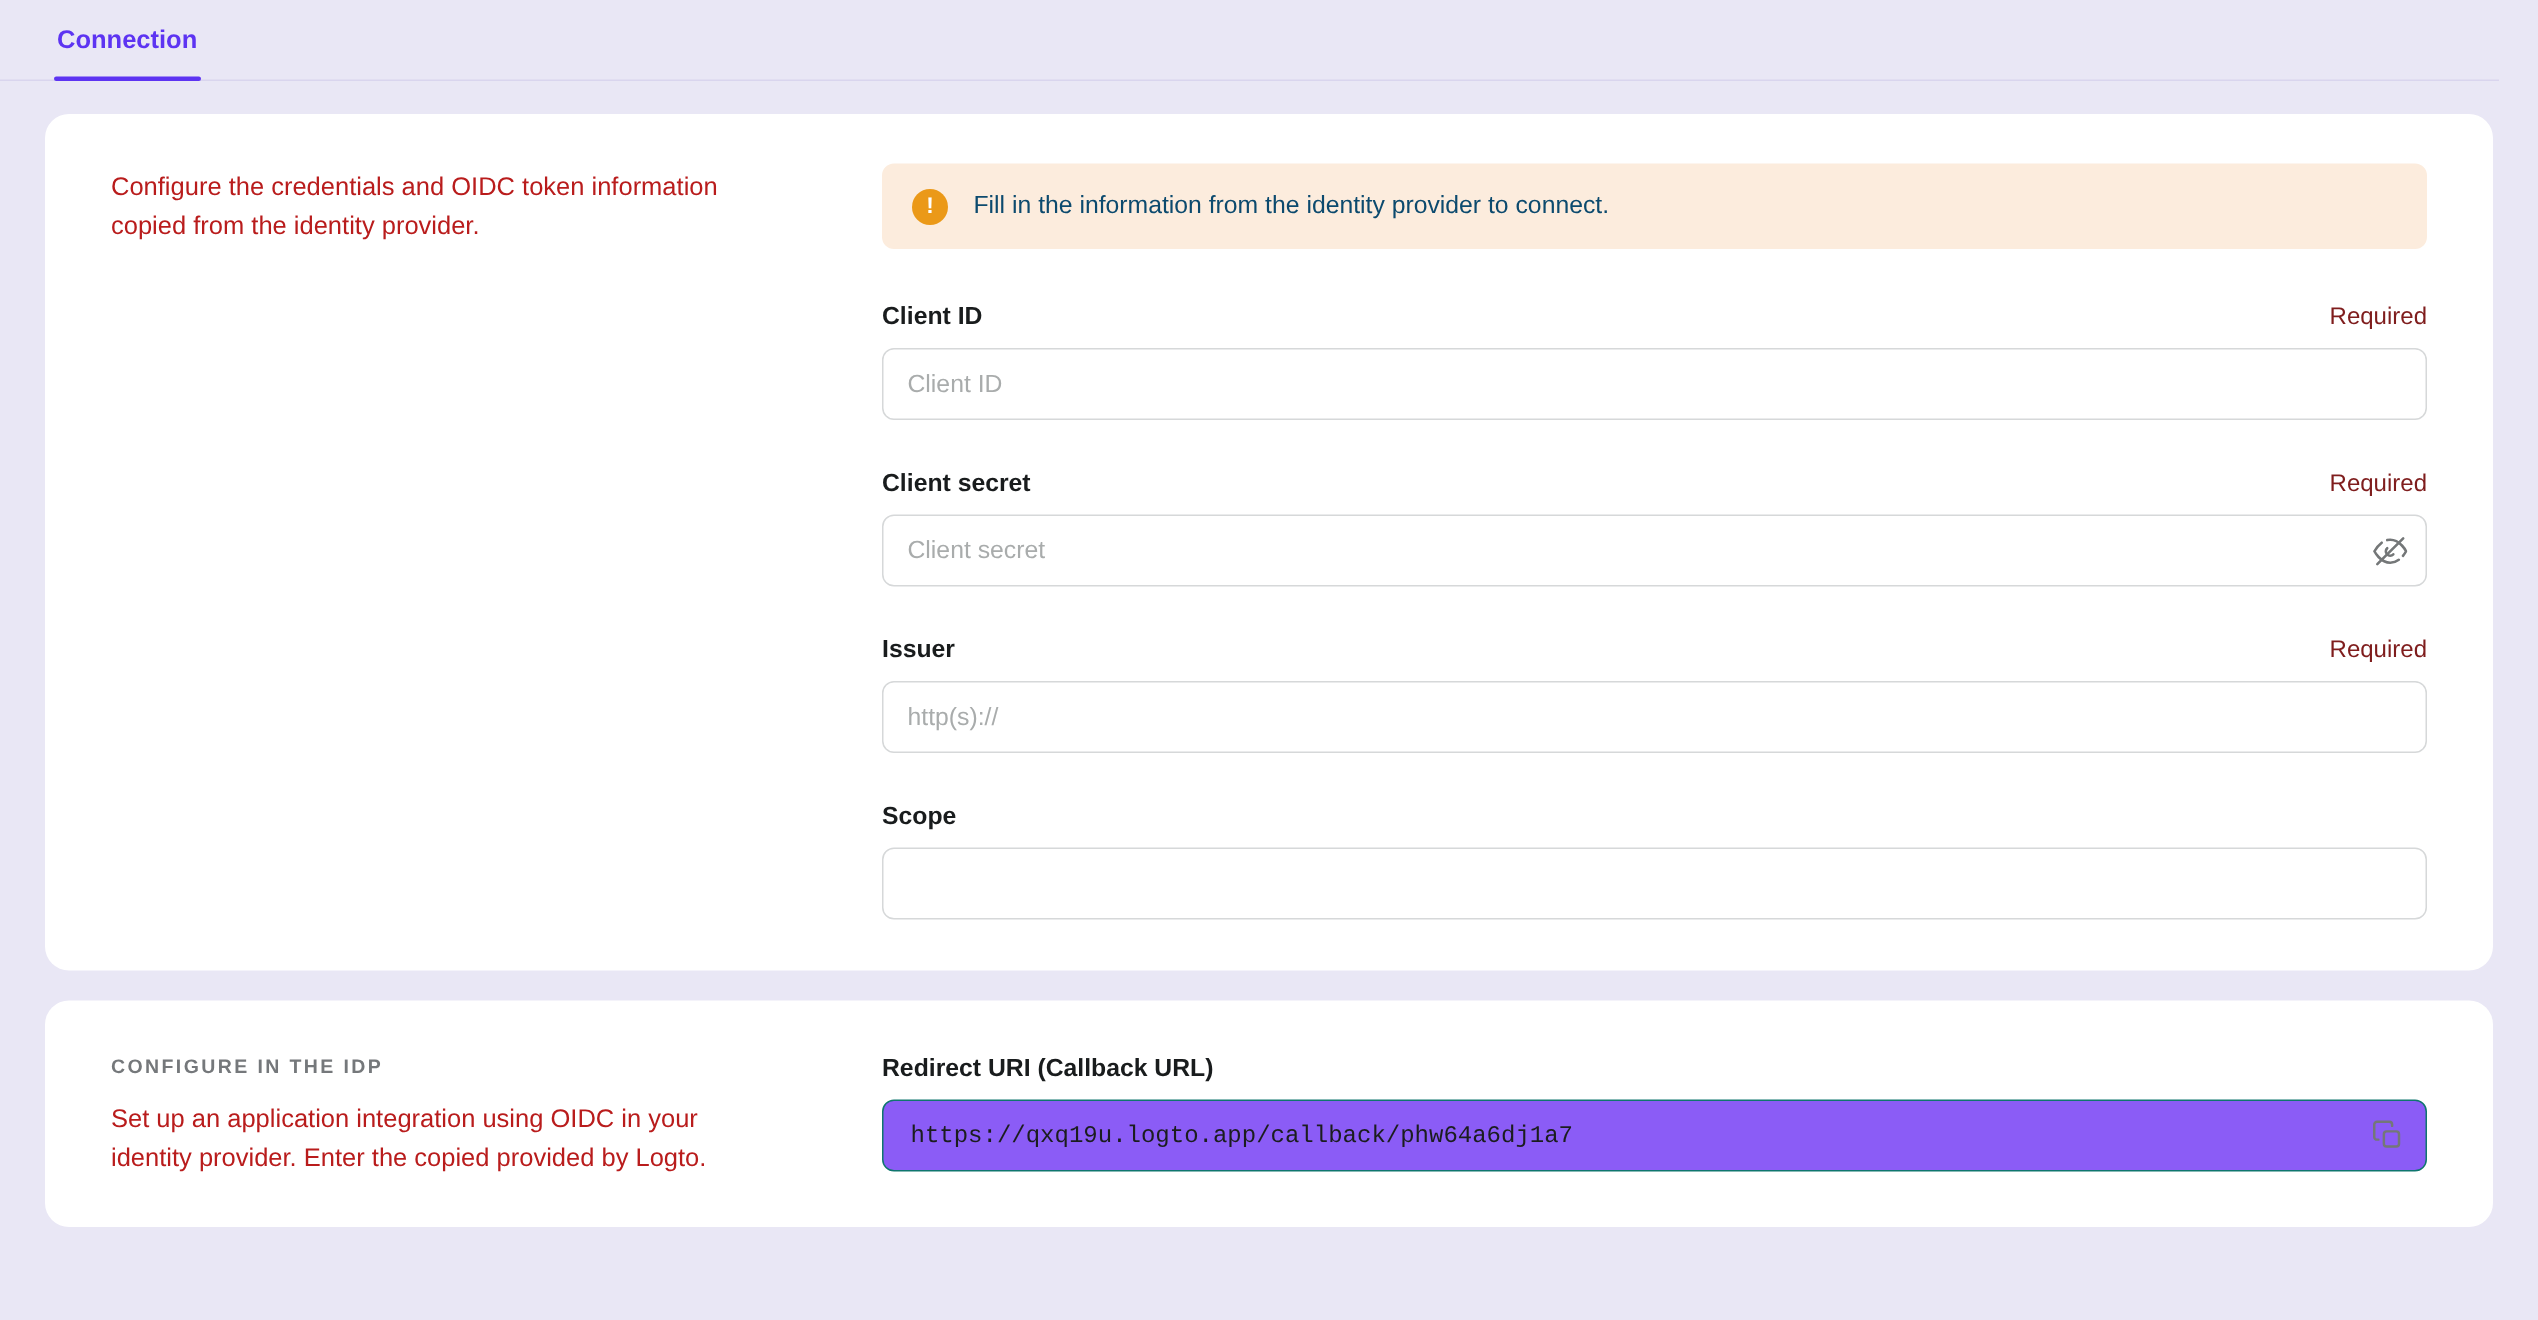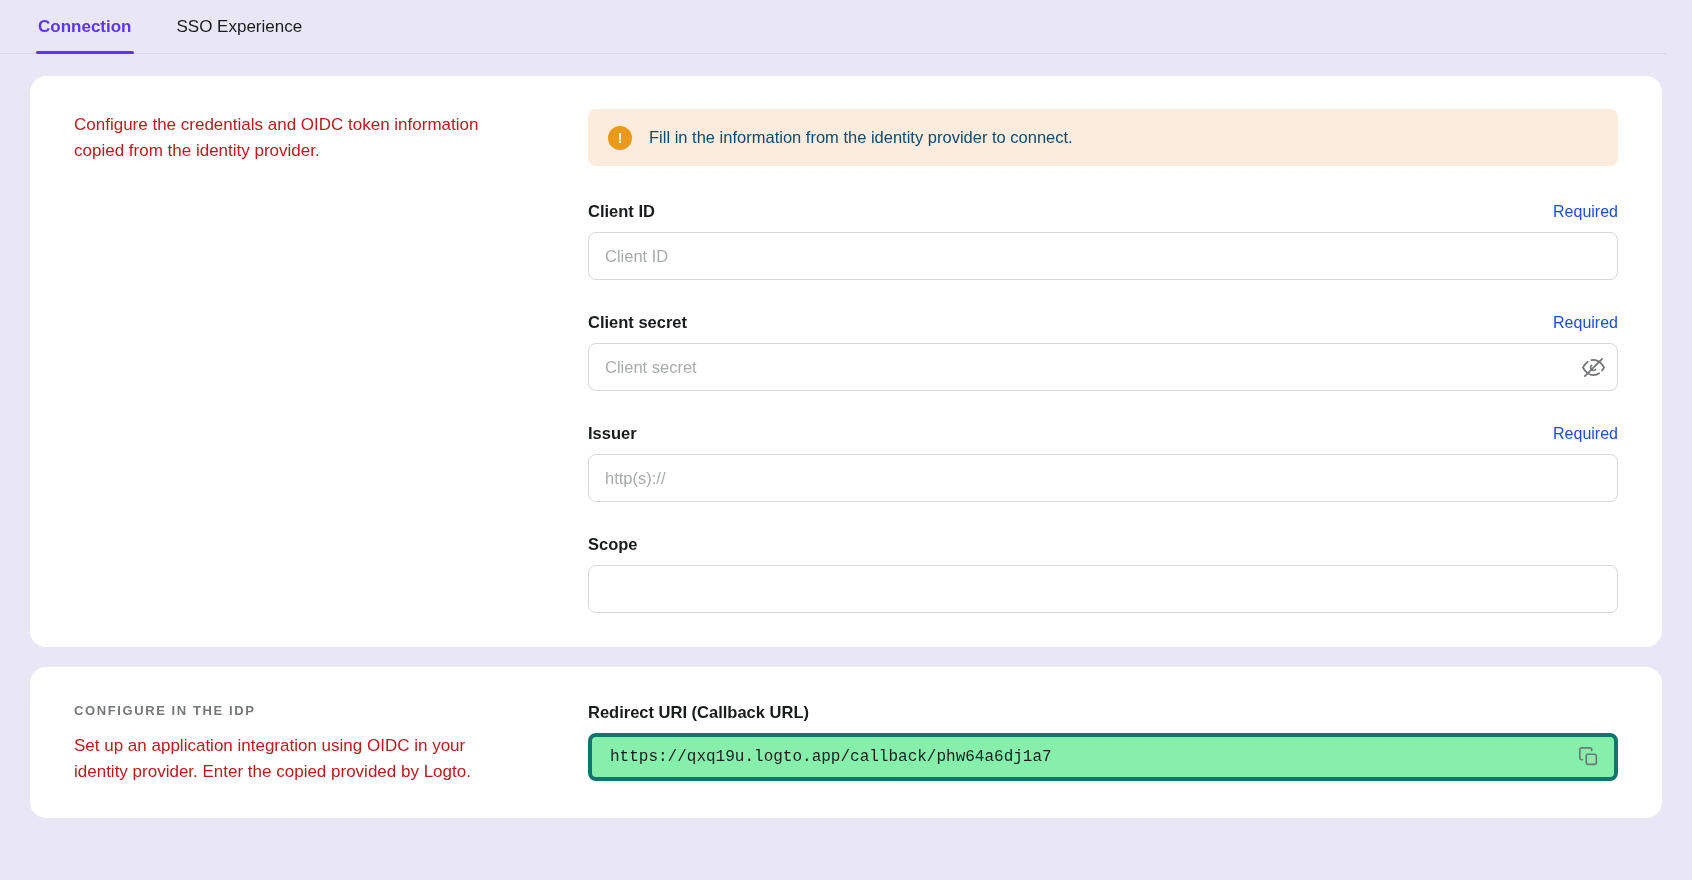--- a/index.html
+++ b/index.html
@@ -62,21 +62,21 @@
   .alert-text { font-size: 16.5px; color: #0c4a6e; }
 
   
   .field-group { margin-bottom: 33px; }
   .field-group:last-child { margin-bottom: 6px; }
   .field-head {
     display: flex; justify-content: space-between; align-items: baseline;
     margin-bottom: 9px; min-height: 21px;
   }
   .field-label { font-size: 16.5px; font-weight: bold; color: #191c1d; }
-  .required-tag { font-size: 16px; color: #1d4ed8; margin-left: 48px; }
+  .required-tag { font-size: 16px; color: #7f1d1d; margin-left: 48px; }
 
   .input-wrap { position: relative; }
   .text-input {
     width: 100%; height: 48px;
     border: 1px solid #d6d8d9; border-radius: 8px;
     padding: 0 16px; font-size: 16.5px; color: #191c1d;
     font-family: "Liberation Sans", sans-serif;
     background: #ffffff; outline: none;
   }
   .text-input::placeholder { color: #a9acac; }
@@ -86,21 +86,21 @@
     position: absolute; right: 7px; top: 50%; transform: translateY(-50%);
     width: 36px; height: 36px; border: none; background: transparent;
     display: flex; align-items: center; justify-content: center;
     border-radius: 6px; cursor: pointer; padding: 0;
   }
 
   
   .uri-label { font-size: 16.5px; font-weight: bold; margin: 3px 0 11px 0; }
   .uri-box {
     display: flex; align-items: center;
-    background: #86efac; border: 4px solid #0f766e; border-radius: 8px;
+    background: #8b5cf6; border: 1px solid #0f766e; border-radius: 8px;
     height: 48px; padding: 4px 6px 4px 18px; justify-content: space-between;
   }
   .uri-value {
     flex: 1; font-family: "Liberation Mono", "DejaVu Sans Mono", monospace;
     font-size: 16px; color: #1b1d1e;
     white-space: nowrap; overflow: hidden; text-overflow: ellipsis;
   }
   .copy-btn {
     width: 38px; height: 38px; flex-shrink: 0;
     border: none; background: transparent; border-radius: 8px;
@@ -109,21 +109,20 @@
   }
 
   svg.stroke-icon { stroke: #747778; fill: none; stroke-width: 1.8; stroke-linecap: round; stroke-linejoin: round; }
 </style>
 </head>
 <body>
 
 <div class="tabbar-wrap">
   <div class="tabbar">
     <div class="tab active">Connection</div>
-    <div class="tab">SSO Experience</div>
   </div>
 </div>
 
 <div class="card card-credentials">
   <div class="col-left">
     <p class="section-desc">Configure the credentials and OIDC token information copied from the identity provider.</p>
   </div>
 
   <div class="col-right">
 

